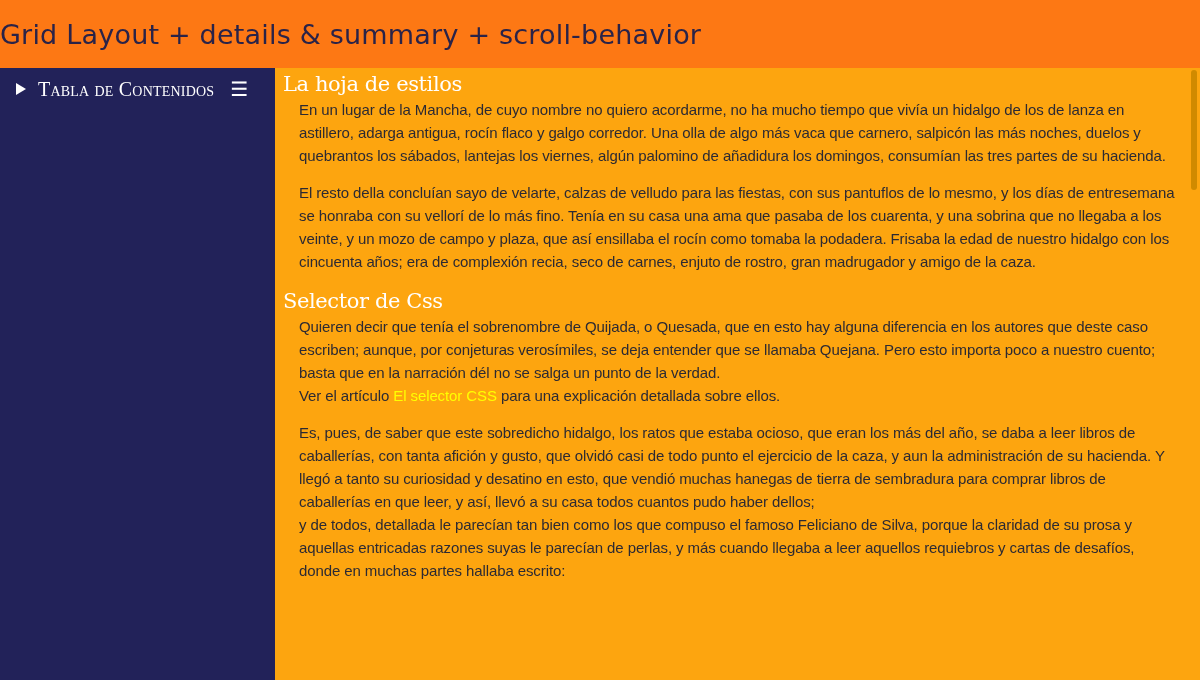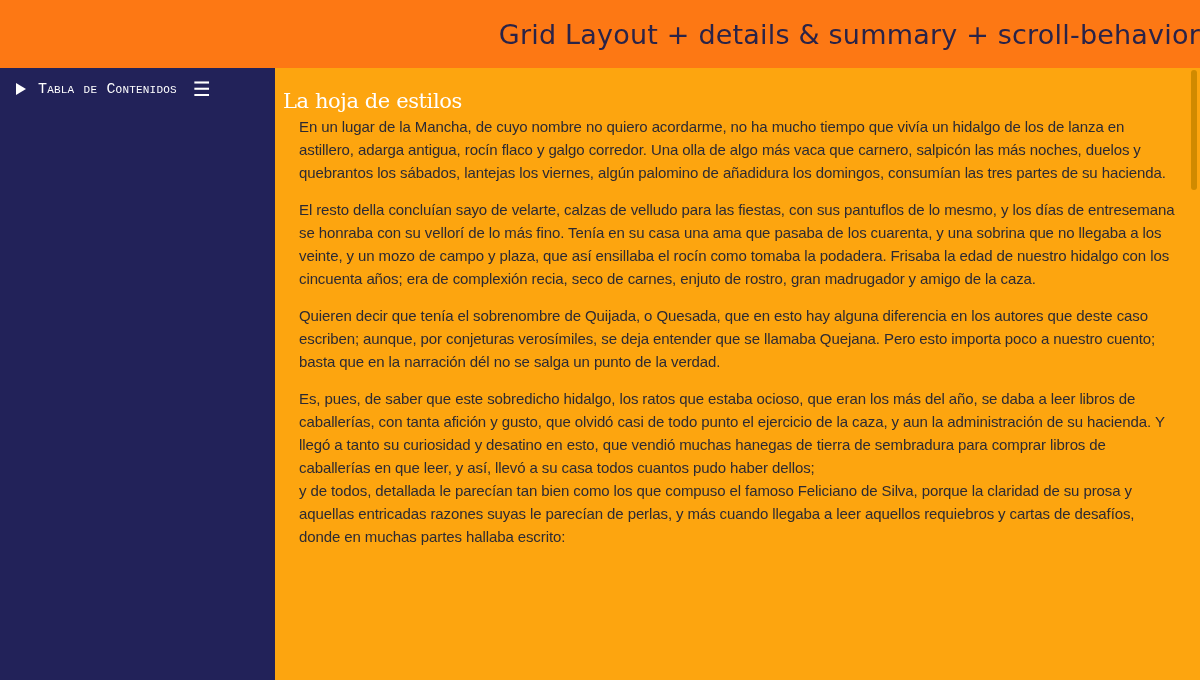--- a/index.html
+++ b/index.html
@@ -7,21 +7,21 @@
   body {
     font-family: "Liberation Sans", sans-serif;
     background: #fda50f;
     display: grid;
     grid-template-rows: 68px 612px;
     grid-template-columns: 275px 925px;
   }
   header {
     grid-column: 1 / 3;
     background: #fd7814;
-    display: flex; align-items: center; justify-content: flex-end;
+    display: flex; align-items: center; justify-content: flex-start;
   }
   header h1 {
     font-family: "DejaVu Sans", sans-serif;
     font-weight: normal;
     font-size: 27px;
     color: #2a2348;
     letter-spacing: 0.2px;
   }
   aside {
     background: #222259;
@@ -35,30 +35,30 @@
     cursor: pointer;
   }
   .tri {
     width: 0; height: 0;
     border-top: 6px solid transparent;
     border-bottom: 6px solid transparent;
     border-left: 10px solid #ffffff;
     margin-right: 12px;
   }
   .toc-label {
-    font-family: Liberation Mono, monospace;
+    font-family: Liberation Serif, serif;
     font-variant: small-caps;
-    font-size: 15px;
+    font-size: 20px;
     letter-spacing: 0.2px;
   }
   .menu-ic { margin-left: 16px; font-size: 20px; line-height: 1; }
   main {
     position: relative;
     overflow: hidden;
-    padding: 19px 24px 0 8px;
+    padding: 2px 24px 0 8px;
   }
   .scrollbar {
     position: absolute; right: 3px; top: 2px;
     width: 6px; height: 120px;
     background: #d08a00; border-radius: 3px;
   }
   section { margin-bottom: 14px; }
   section h2 {
     font-family: "DejaVu Serif", serif;
     font-weight: normal;
@@ -98,20 +98,22 @@
   <section>
     <h2>La hoja de estilos</h2>
     <p>En un lugar de la Mancha, de cuyo nombre no quiero acordarme, no ha mucho tiempo que vivía un hidalgo de los de lanza en astillero, adarga antigua, rocín flaco y galgo corredor. Una olla de algo más vaca que carnero, salpicón las más noches, duelos y quebrantos los sábados, lantejas los viernes, algún palomino de añadidura los domingos, consumían las tres partes de su hacienda.</p>
   </section>
 
   <section>
     <p>El resto della concluían sayo de velarte, calzas de velludo para las fiestas, con sus pantuflos de lo mesmo, y los días de entresemana se honraba con su vellorí de lo más fino. Tenía en su casa una ama que pasaba de los cuarenta, y una sobrina que no llegaba a los veinte, y un mozo de campo y plaza, que así ensillaba el rocín como tomaba la podadera. Frisaba la edad de nuestro hidalgo con los cincuenta años; era de complexión recia, seco de carnes, enjuto de rostro, gran madrugador y amigo de la caza.</p>
   </section>
 
   <section>
+    <h2>Selector de Css</h2>
     <p>Quieren decir que tenía el sobrenombre de Quijada, o Quesada, que en esto hay alguna diferencia en los autores que deste caso escriben; aunque, por conjeturas verosímiles, se deja entender que se llamaba Quejana. Pero esto importa poco a nuestro cuento; basta que en la narración dél no se salga un punto de la verdad.</p>
+    <p><span>Ver el artículo </span><a href="#">El selector CSS</a><span> para una explicación detallada sobre ellos.</span></p>
   </section>
 
   <section>
     <p>Es, pues, de saber que este sobredicho hidalgo, los ratos que estaba ocioso, que eran los más del año, se daba a leer libros de caballerías, con tanta afición y gusto, que olvidó casi de todo punto el ejercicio de la caza, y aun la administración de su hacienda. Y llegó a tanto su curiosidad y desatino en esto, que vendió muchas hanegas de tierra de sembradura para comprar libros de caballerías en que leer, y así, llevó a su casa todos cuantos pudo haber dellos;</p>
     <p>y de todos, detallada le parecían tan bien como los que compuso el famoso Feliciano de Silva, porque la claridad de su prosa y aquellas entricadas razones suyas le parecían de perlas, y más cuando llegaba a leer aquellos requiebros y cartas de desafíos, donde en muchas partes hallaba escrito:</p>
   </section>
 </main>
 
 </body></html>

